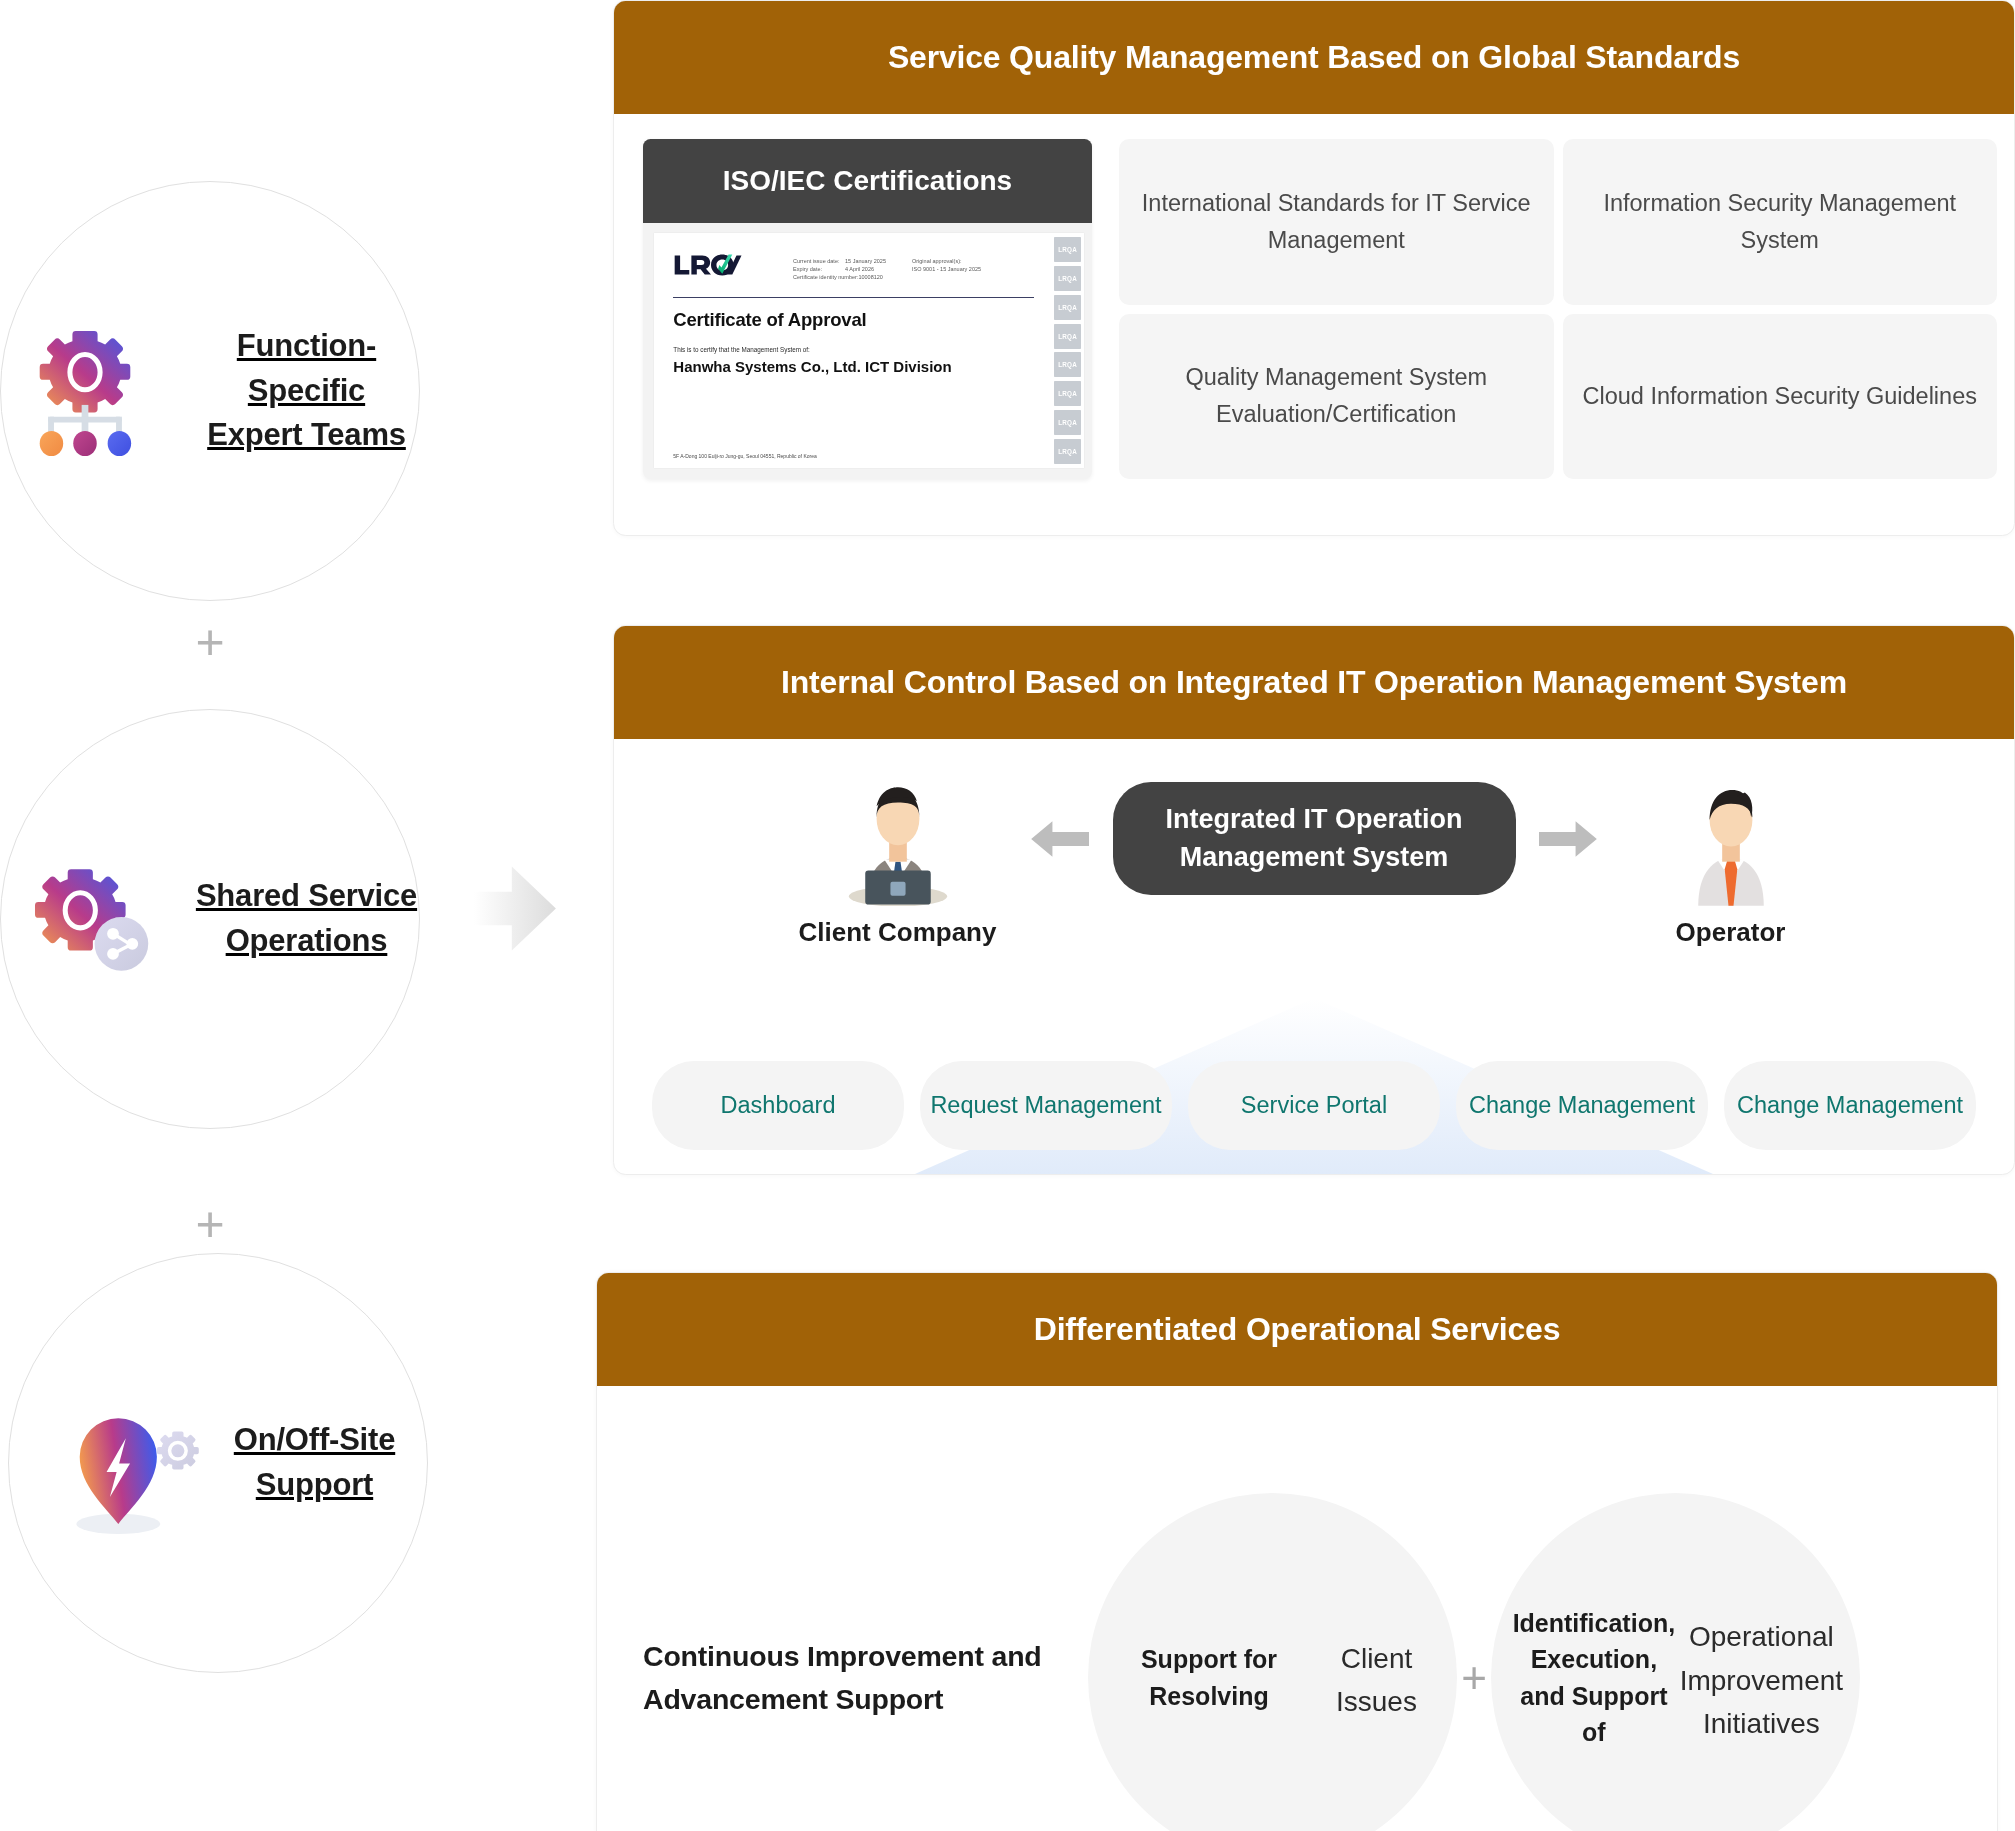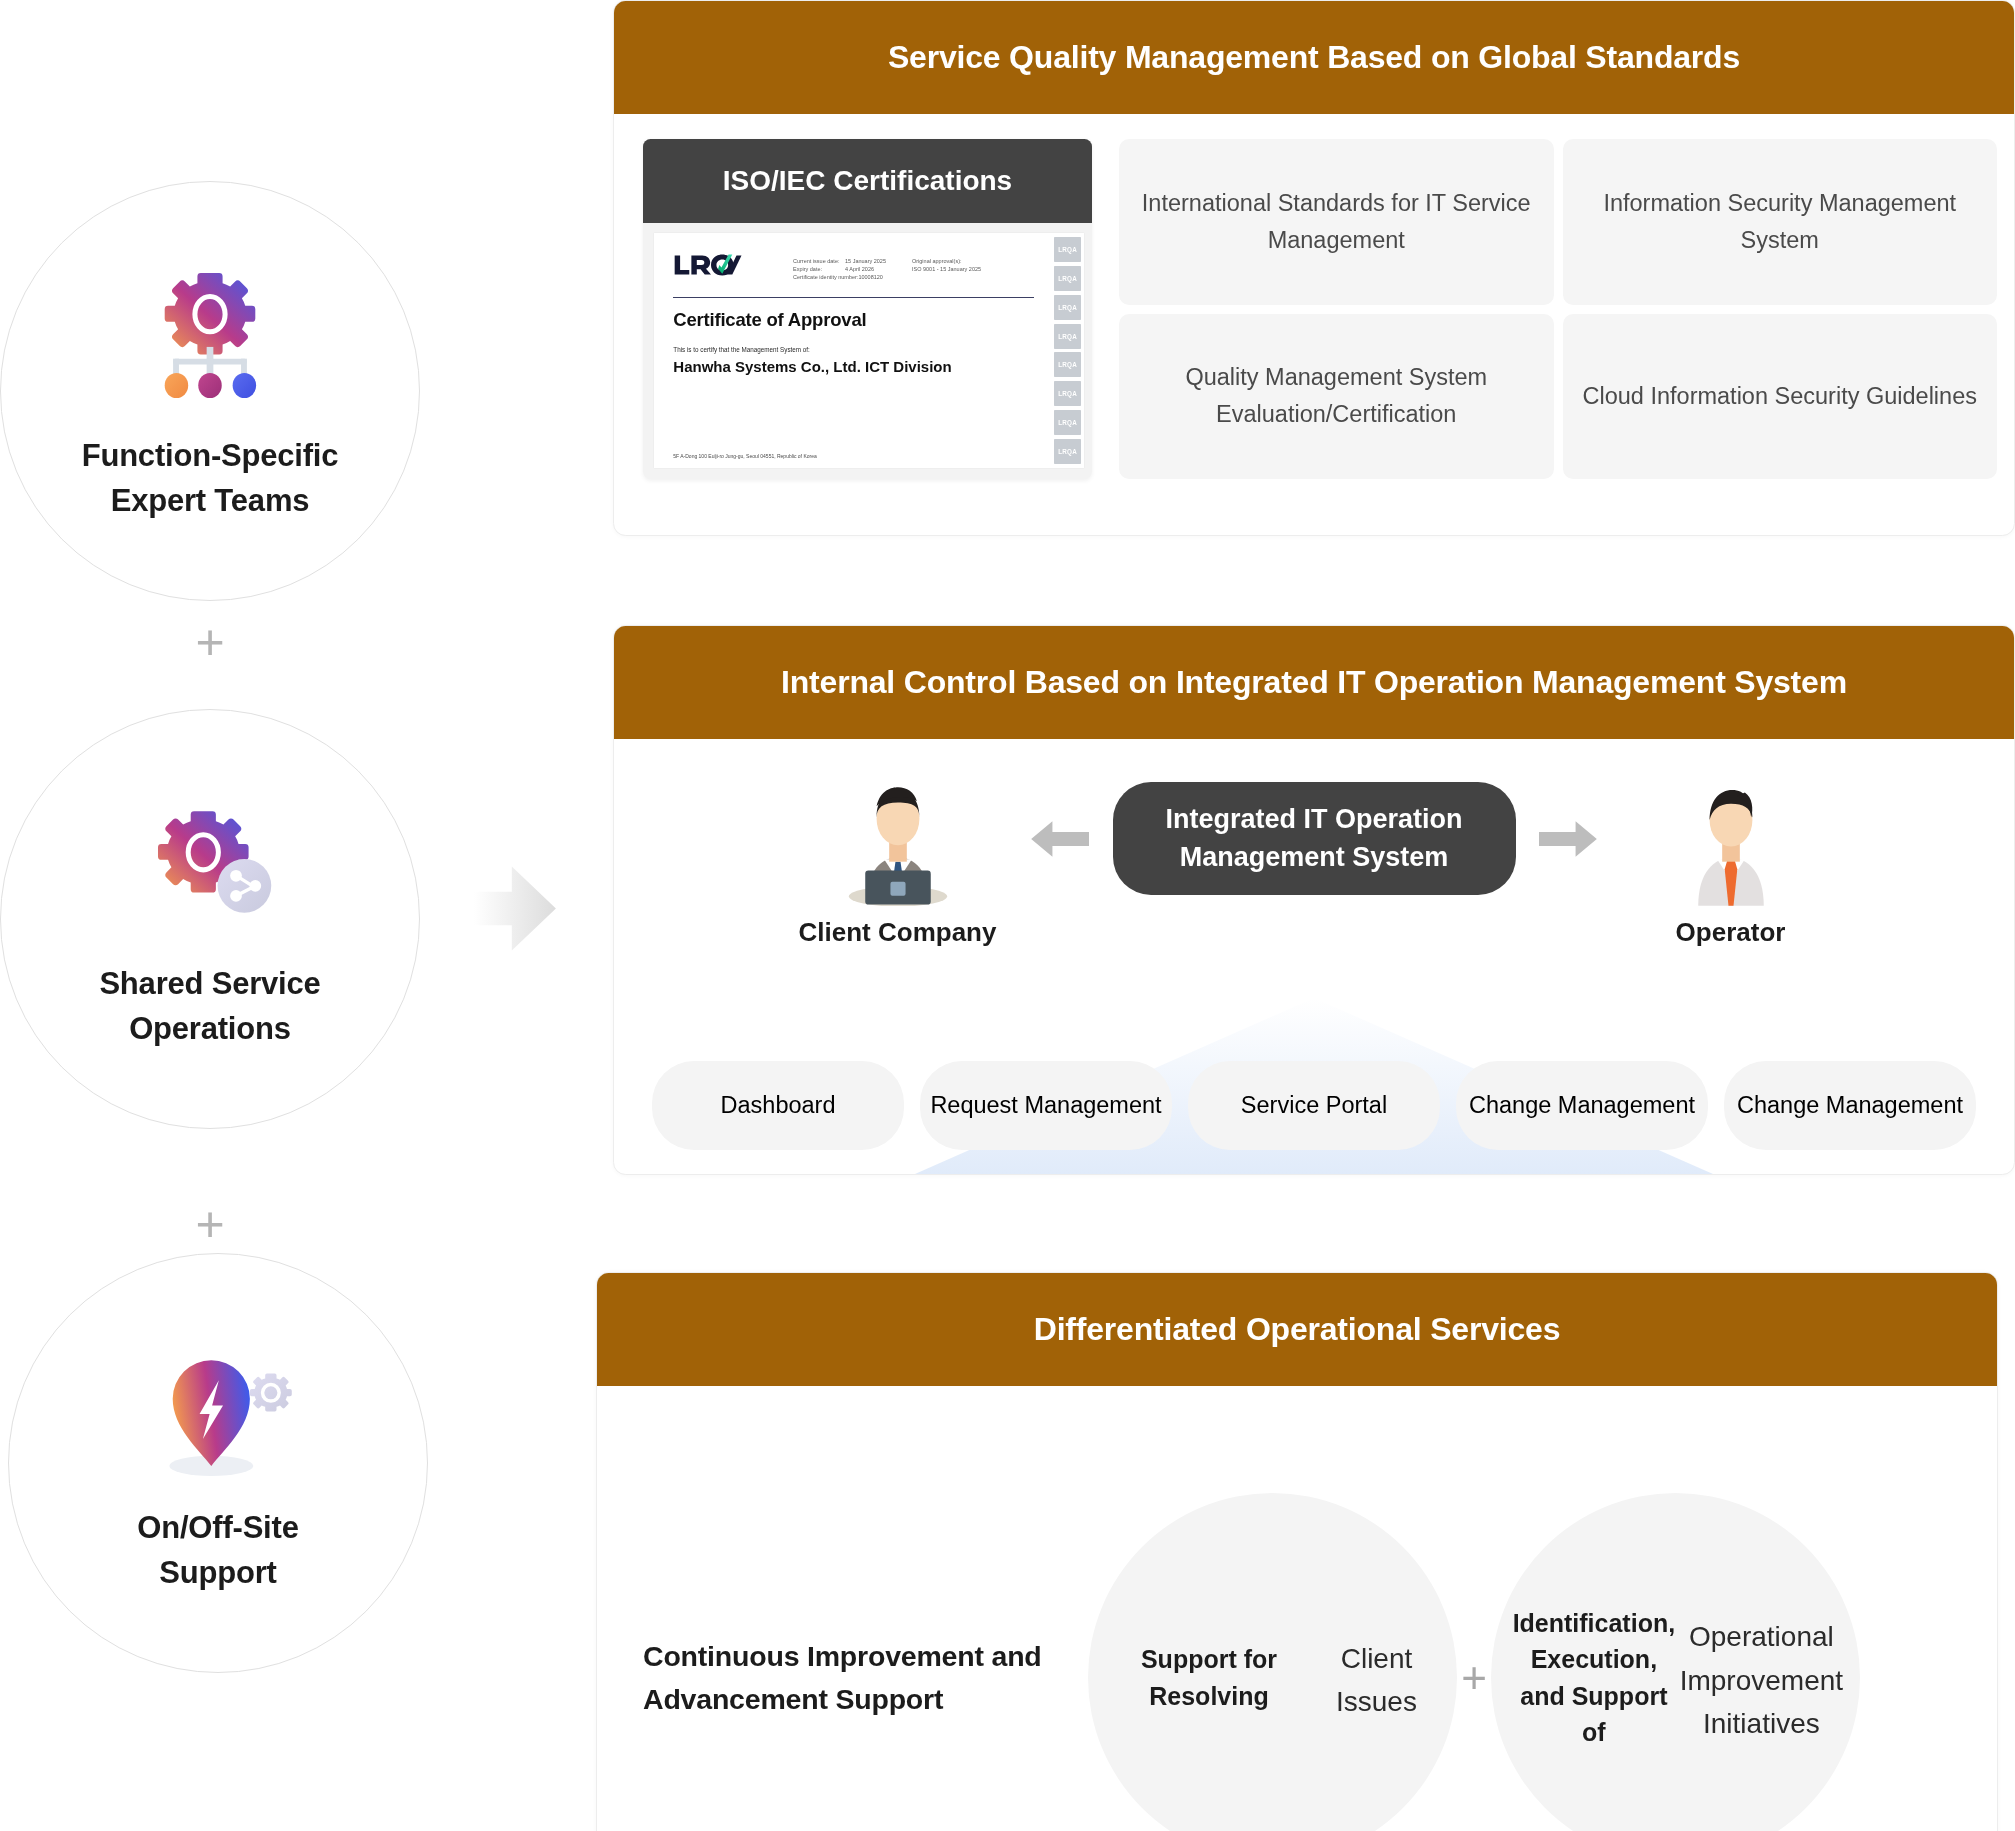--- a/index.html
+++ b/index.html
@@ -20,23 +20,24 @@
     position: absolute;
     width: 420px;
     display: flex; flex-direction: column;
     align-items: center; justify-content: center;
   }
   .circle-ring {
     width: 420px; height: 420px;
     border-radius: 50%;
     border: 1.3px solid #e0e0e0;
     background: #fff;
-    display: flex; flex-direction: column;
+    display: flex; flex-direction: row;
     align-items: center; justify-content: center;
     gap: 25px;
+    text-decoration: underline;
   }
   .node-icon { width: 168px; height: 151px; display:block; }
   .node-label {
     font-size: 31px; font-weight: bold; color: #1c1c1c;
     text-align: center; line-height: 1.45;
     letter-spacing: -0.2px;
   }
   .plus-sep {
     position: absolute; left: 0; width: 420px;
     text-align: center;
@@ -143,21 +144,21 @@
     padding: 11.8px 17px; margin-bottom: 38px;
   }
   .pill-row {
     position: absolute; left: 0; bottom: 24px; width: 100%;
     display: flex; justify-content: center; gap: 16px; padding: 0 29px;
   }
   .tag-pill {
     background: #f4f4f4; border-radius: 42px;
     width: 252px; height: 89px;
     display: flex; align-items: center; justify-content: center;
-    text-align: center; font-size: 23.5px; color: #000000; line-height: 1.42;
+    text-align: center; font-size: 23.5px; color: #0f766e; line-height: 1.42;
   }
 
   
   #panel-diff { left: 596px; top: 1272px; width: 1402px; height: 698px; }
   .p3-body {
     height: calc(100% - 113px);
     display: flex; align-items: center; justify-content: flex-start;
     padding: 0 25px 0 46px; gap: 0px;
   }
   .p3-title {

